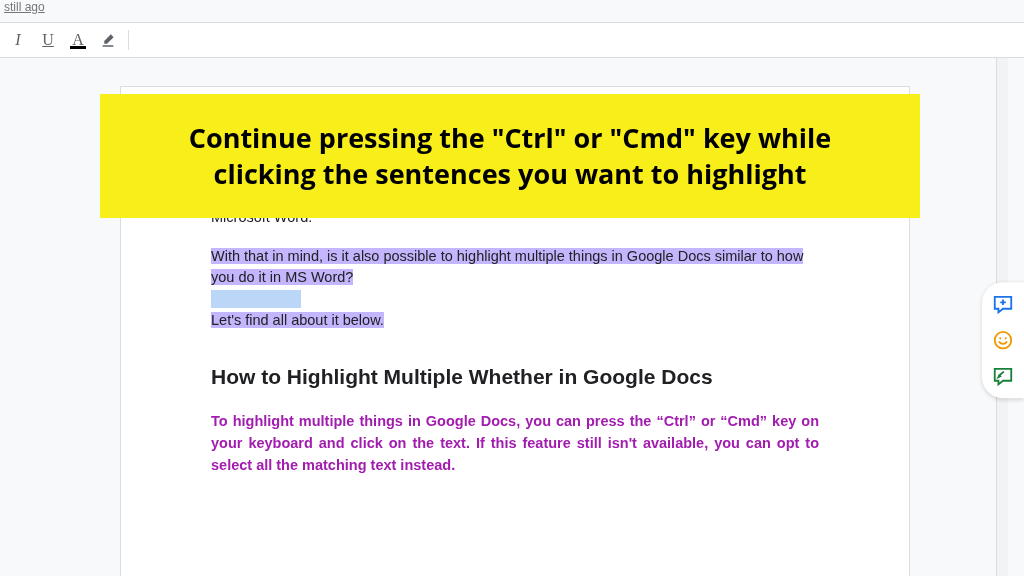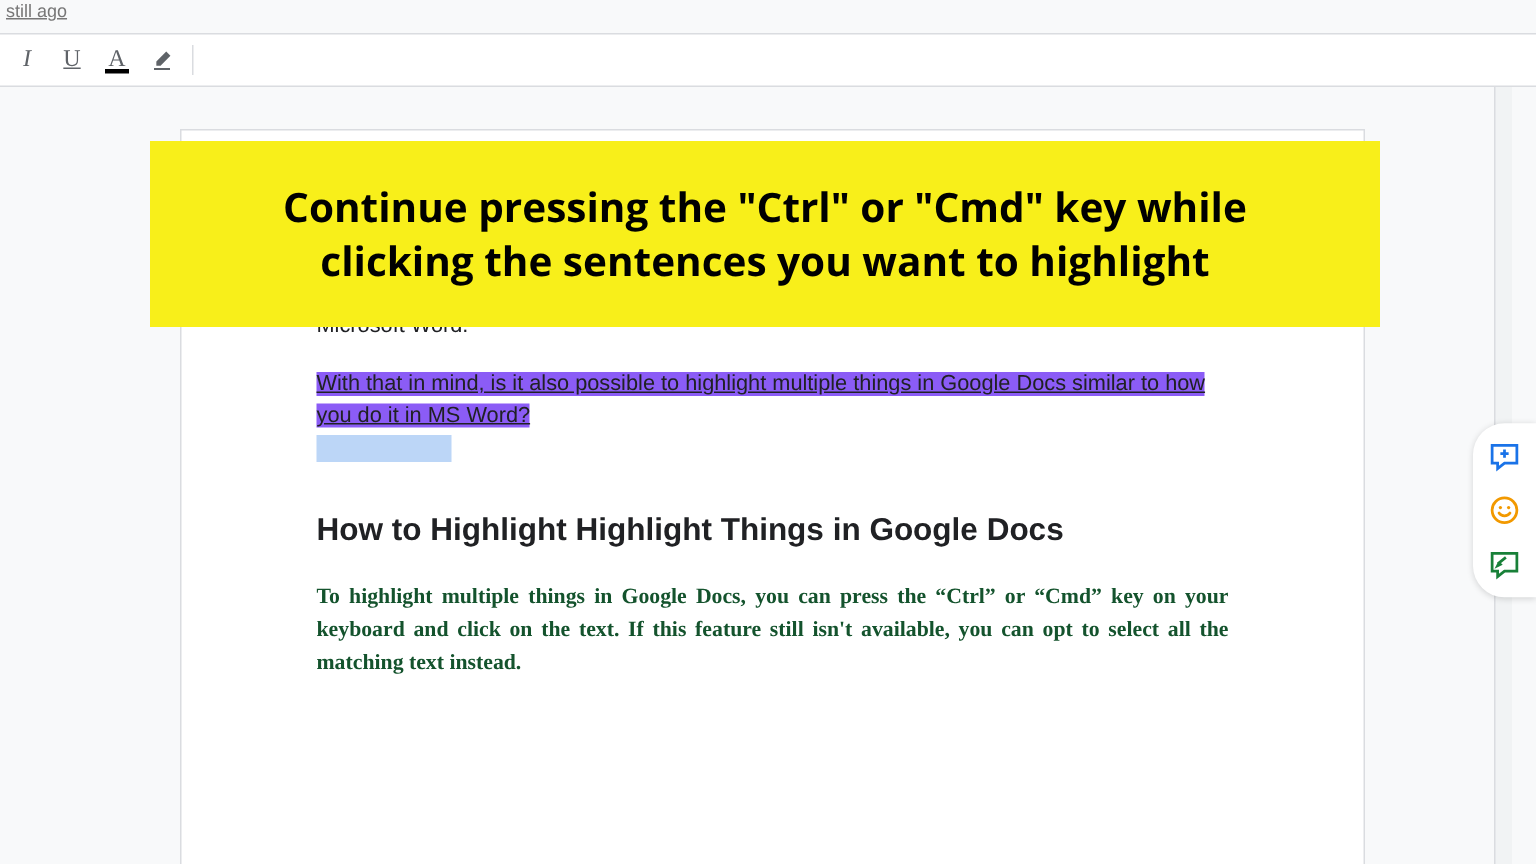--- a/index.html
+++ b/index.html
@@ -54,37 +54,37 @@
     padding: 60px 90px 40px 90px;
   }
   
   .para {
     font-size: 14.5px;
     line-height: 1.45;
     color: #202124;
     margin-bottom: 18px;
     font-family: Arial, sans-serif;
   }
-  .sel { background: #8b5cf6; text-decoration: underline; }
+  .sel { background: #c4b5fd; }
   .selblock { background: #bcd6f7; display:inline-block; width:90px; height:18px; vertical-align:top; }
   
   .heading {
     font-size: 21px;
     font-weight: bold;
     color: #202124;
     margin: 34px 0 22px 0;
     font-family: Arial, sans-serif;
   }
   .bold-para {
     font-size: 14.5px;
     line-height: 1.5;
     font-weight: bold;
-    color: #14532d;
+    color: #a21caf;
     text-align: justify;
-    font-family: Liberation Serif, serif;
+    font-family: Liberation Sans, sans-serif;
   }
   
   .callout {
     position: absolute;
     top: 36px;
     left: 100px;
     width: 820px;
     height: 124px;
     background: #f8ef1a;
     display: flex;
@@ -137,21 +137,22 @@
   <div class="sep"></div>
 </div>
 
 <div class="canvas-area">
 
   <div class="page">
     <p class="para"><span class="sel">Google Docs has been such an indispensable word processing tool nowadays.</span></p>
     <p class="para">Whether you're working online or offline, you can do most of the stuff that one can do in Microsoft Word.</p>
     <p class="para" style="margin-bottom:0"><span class="sel">With that in mind, is it also possible to highlight multiple things in Google Docs similar to how you do it in MS Word?</span></p>
     <div style="line-height:0;margin:2px 0 0 0"><span class="selblock"></span></div>
-    <h2 class="heading">How to Highlight Highlight Things in Google Docs</h2>
+    <p class="para" style="margin-top:2px"><span class="sel">Let's find all about it below.</span></p>
+    <h2 class="heading">How to Highlight Multiple Whether in Google Docs</h2>
     <p class="bold-para">To highlight multiple things in Google Docs, you can press the “Ctrl” or “Cmd” key on your keyboard and click on the text. If this feature still isn't available, you can opt to select all the matching text instead.</p>
   </div>
 
   <div class="ruler"></div>
 
   <div class="side-tools">
     <div class="tool">
       <svg width="22" height="22" viewBox="0 0 24 24">
           <path fill="none" stroke="#1a73e8" stroke-width="2" d="M21 4H3v13h4v4l5-4h9z"></path>
           <path stroke="#1a73e8" stroke-width="2" d="M12 7v6M9 10h6"></path>

